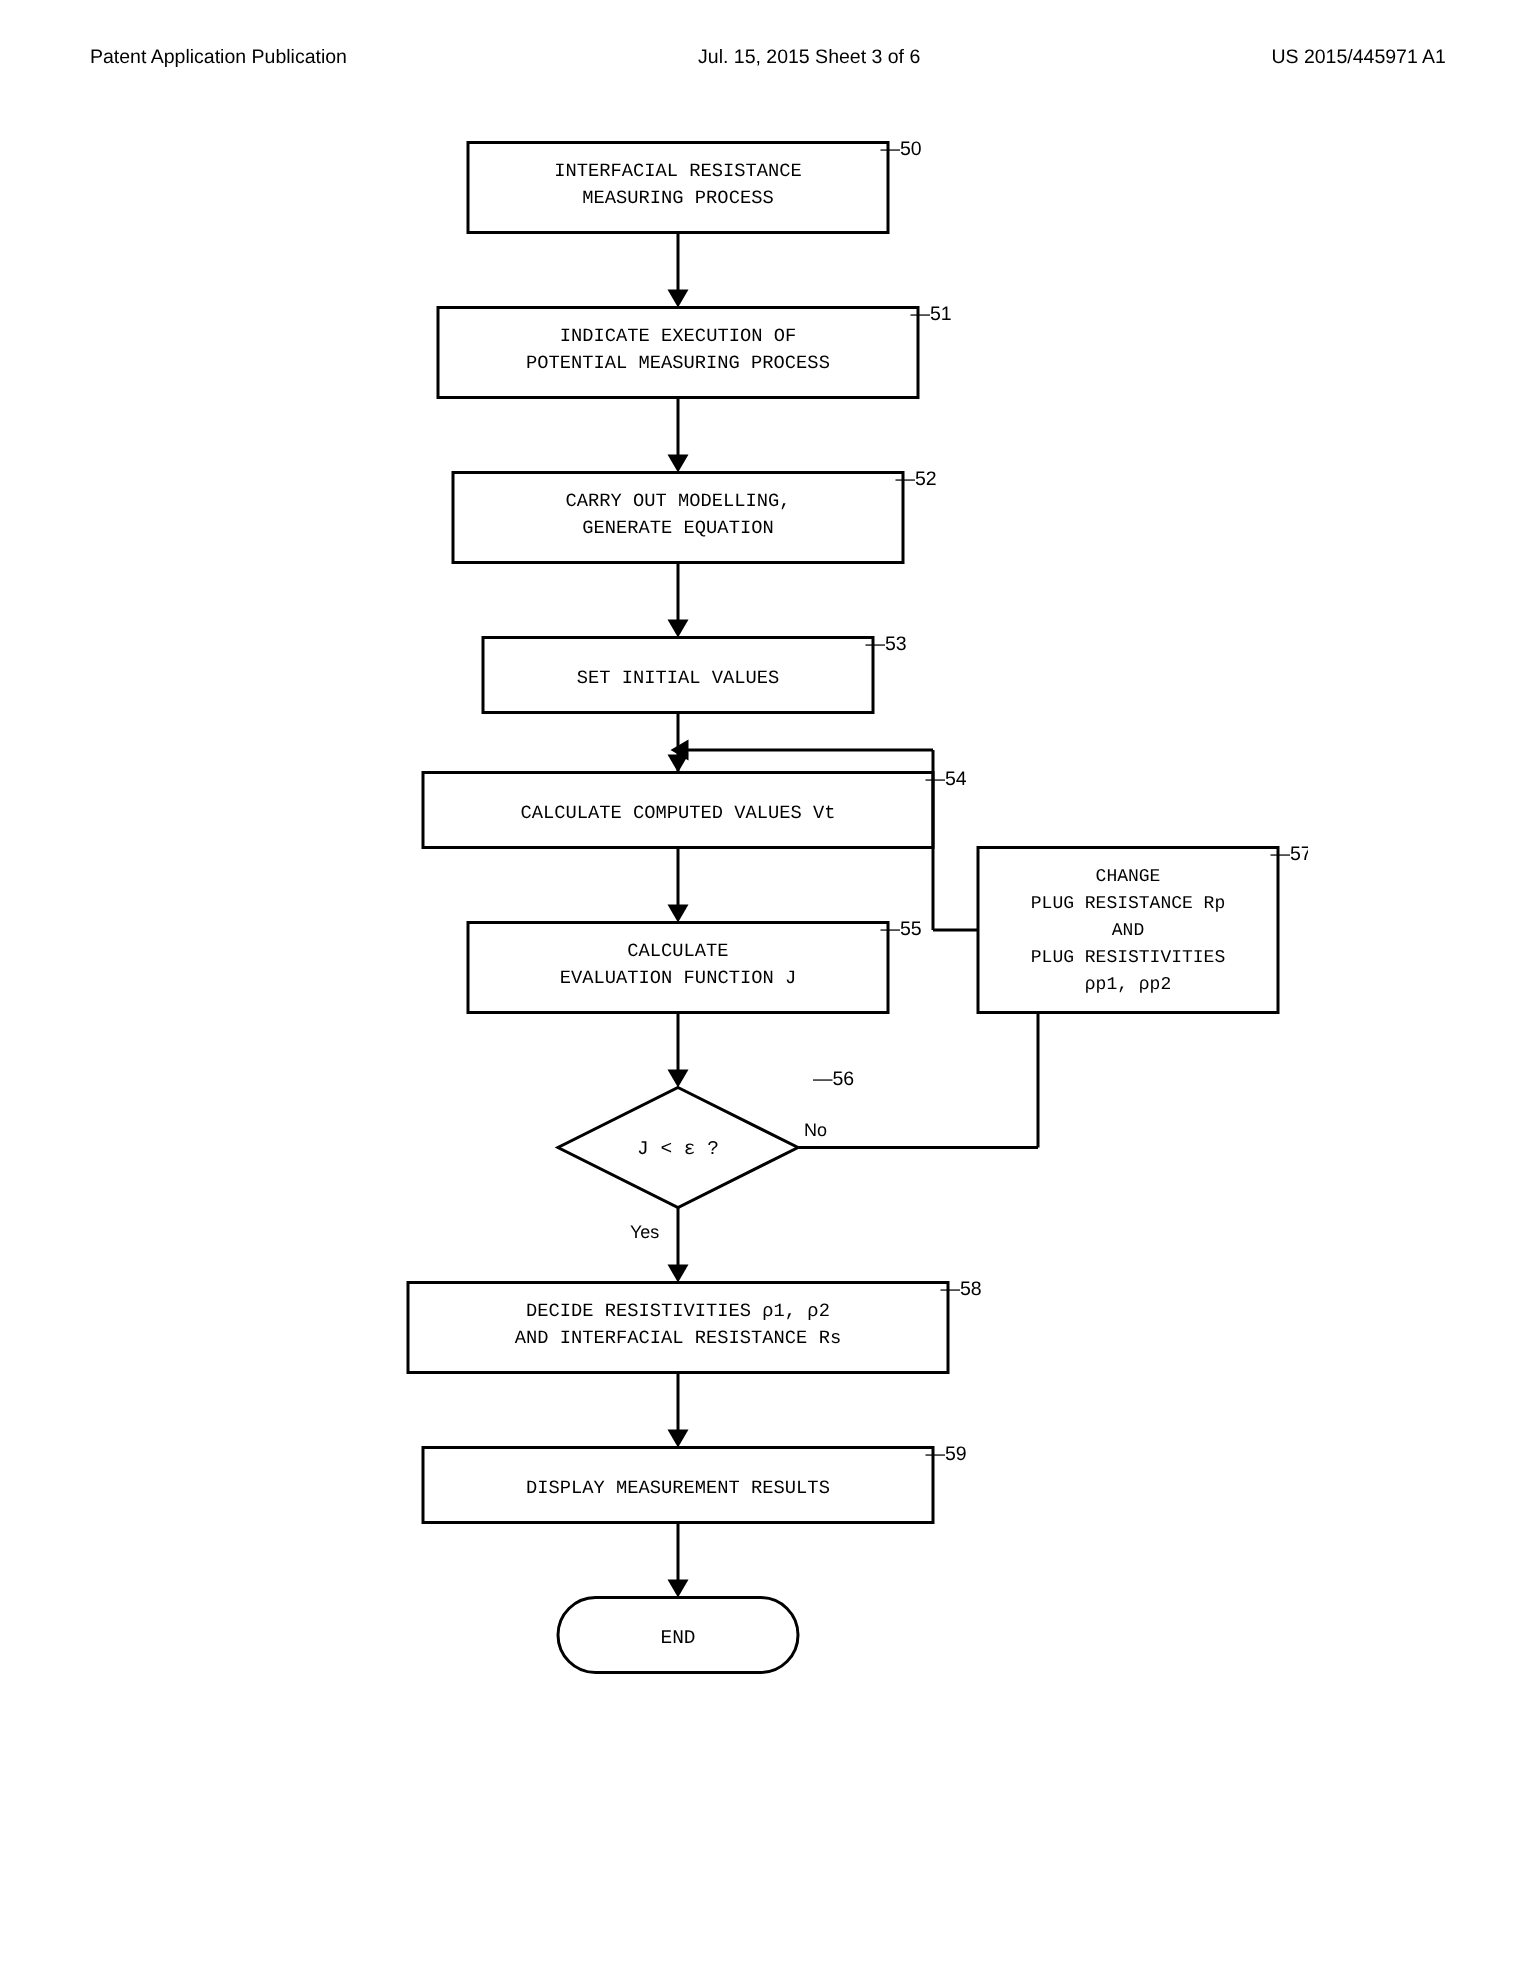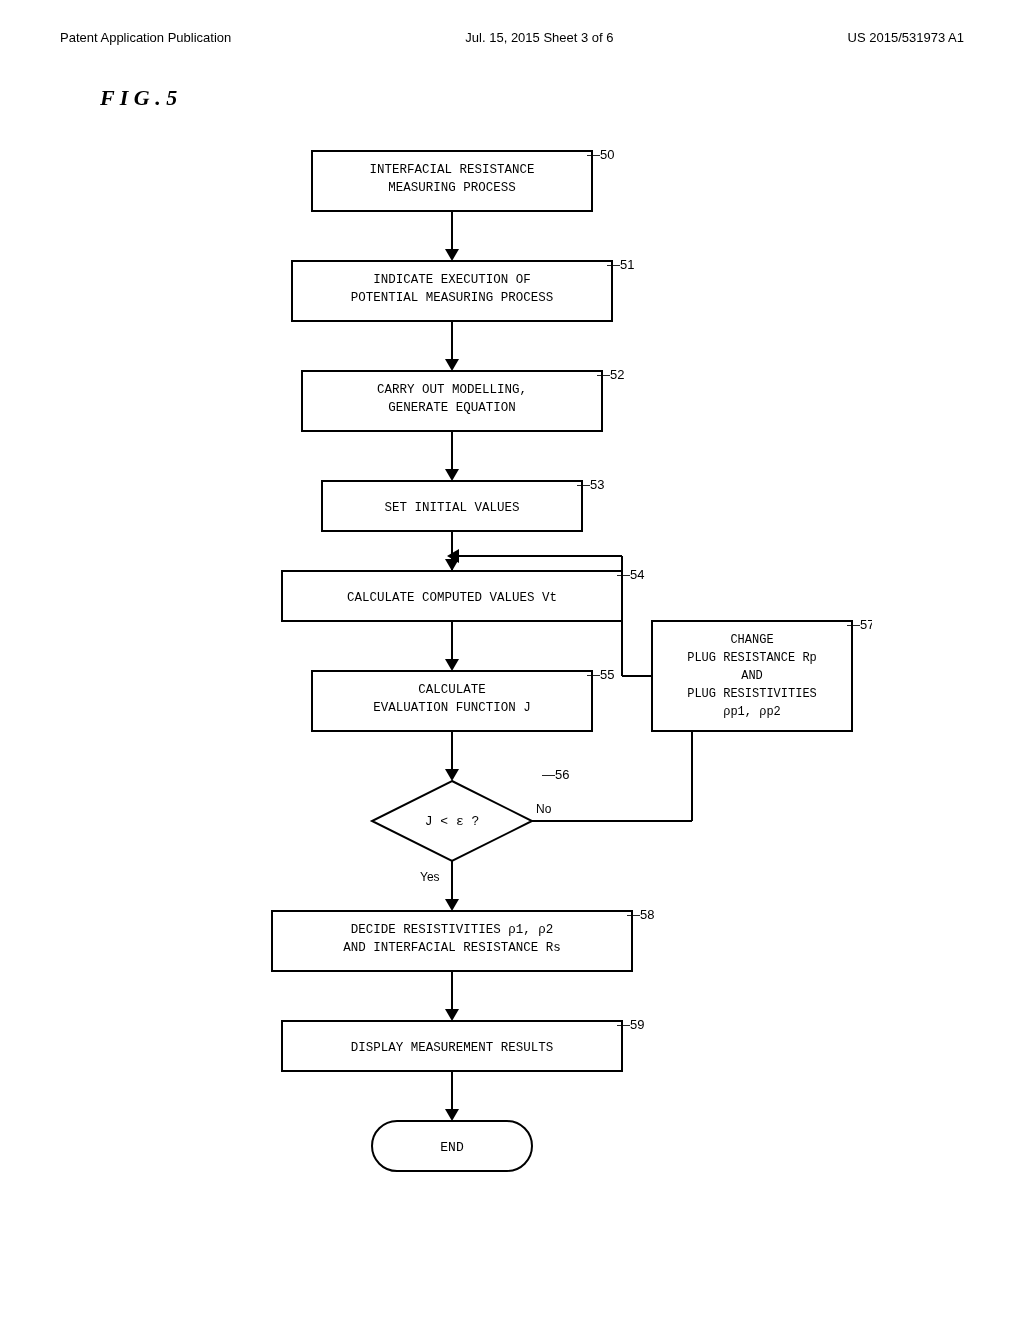--- a/index.html
+++ b/index.html
@@ -45,24 +45,23 @@
     }
   </style>
 </head>
 <body>
 
 <div class="page">
 
   <div class="header">
     <span>Patent Application Publication</span>
     <span>Jul. 15, 2015   Sheet 3 of 6</span>
-    <span>US 2015/531973 A1</span>
+    <span>US 2015/445971 A1</span>
   </div>
 
-  <div class="fig-label">F I G . 5</div>
 
   <div class="flowchart-wrapper">
     <svg xmlns="http://www.w3.org/2000/svg" viewBox="0 0 720 1100" style="width:720px;height:1100px;display:block;">
 
       <rect x="160" y="10" width="280" height="60" fill="white" stroke="black" stroke-width="2"></rect>
       <text x="300" y="32" text-anchor="middle" font-family="Courier New, monospace" font-size="12.5">INTERFACIAL RESISTANCE</text>
       <text x="300" y="50" text-anchor="middle" font-family="Courier New, monospace" font-size="12.5">MEASURING PROCESS</text>
 
       <text x="435" y="18" font-family="Arial, sans-serif" font-size="13">―50</text>
 

